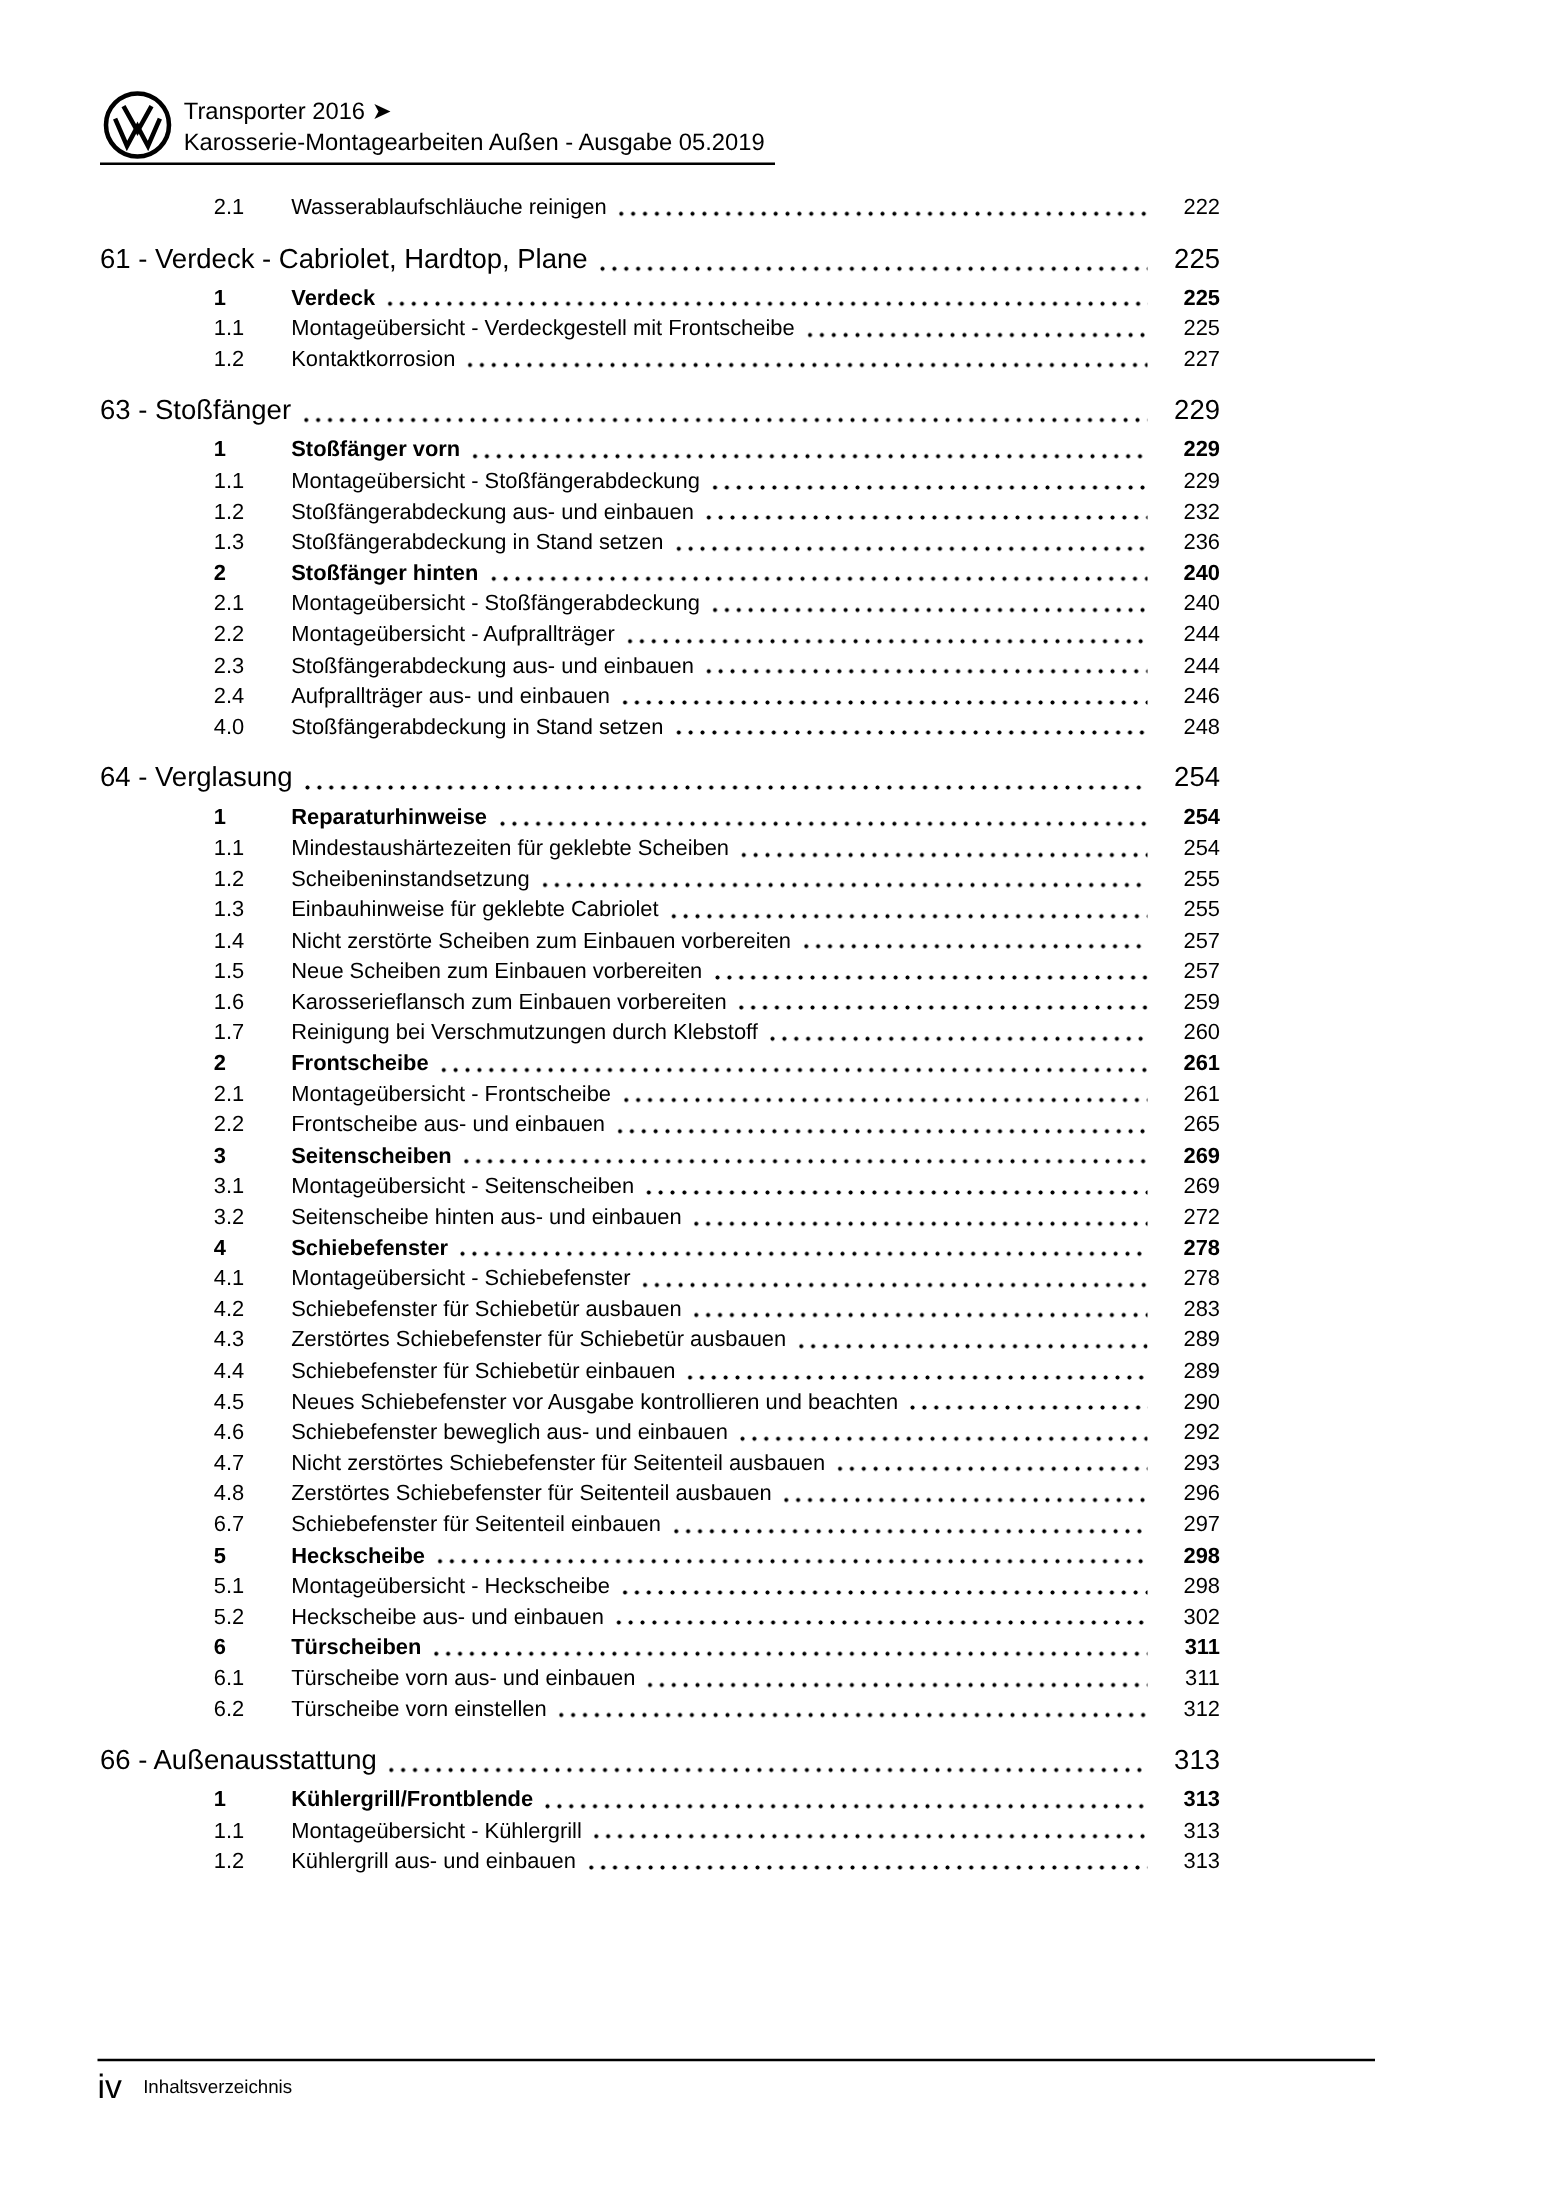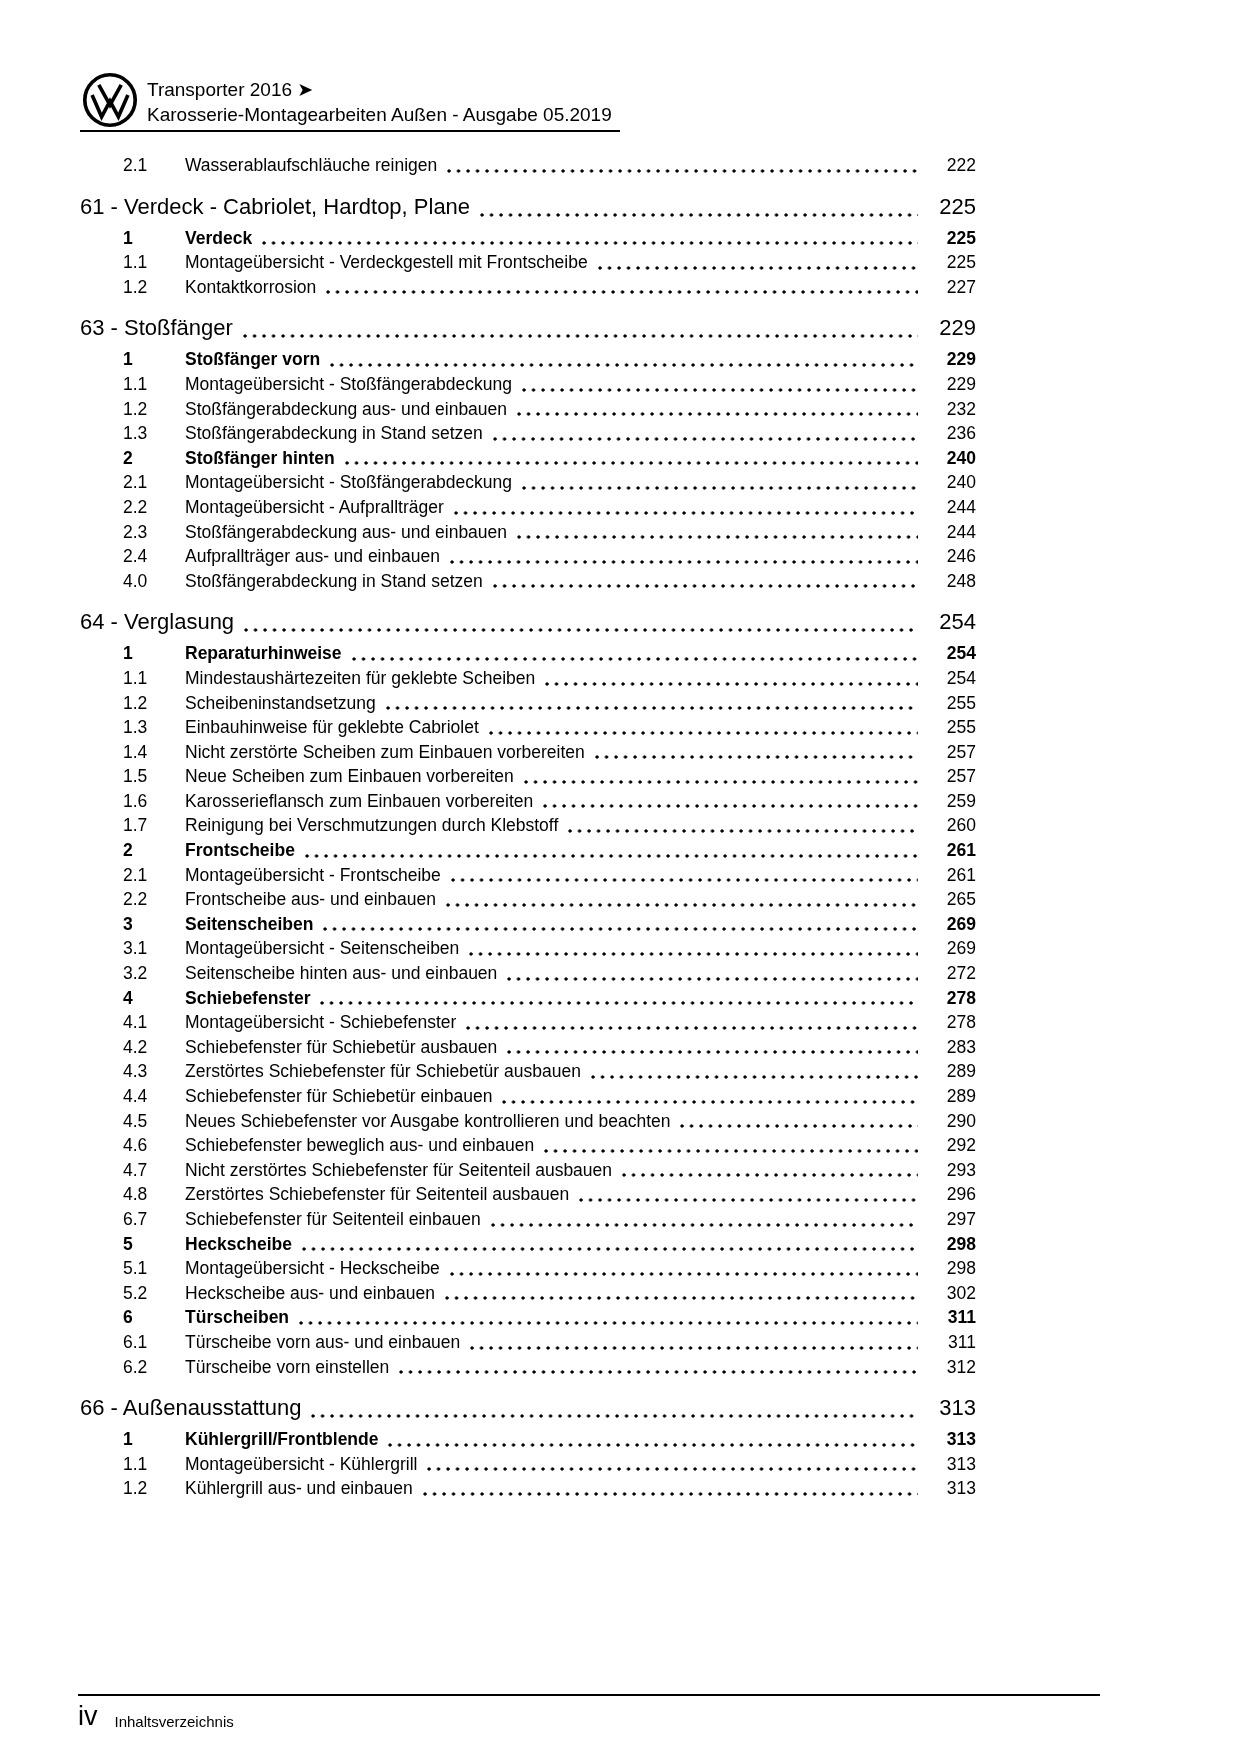--- a/index.html
+++ b/index.html
@@ -42,21 +42,21 @@
     width: 896px;
   }
   .row {
     display: flex;
     align-items: baseline;
     font-size: 17.5px;
     line-height: 24.6px;
     white-space: nowrap;
   }
   .row.sub, .row.section { padding-left: 43px; }
-  .row .num { width: 62px; flex: none; }
+  .row .num { width: 62px; flex: none; margin-left: 48px; }
   .row.section { font-weight: bold; }
   .row.chapter {
     font-size: 22px;
     line-height: 32px;
     margin-top: 13px;
     margin-bottom: 3px;
   }
   .row .title { flex: none; }
   .leader {
     flex: 1 1 auto;
@@ -70,26 +70,26 @@
   }
   .row.chapter .leader { margin-bottom: 6px; }
   .pg {
     flex: none;
     min-width: 50px;
     text-align: right;
   }
   
   .footer {
     position: absolute;
-    left: 78px; top: 1694px;
+    left: 78px; top: 1647px;
     width: 1083px;
     border-top: 2px solid #000;
     padding-top: 7px;
     display: flex;
-    align-items: flex-end;
+    align-items: center;
     gap: 17px;
   }
   .footer .roman { font-size: 27px; line-height: 27px; }
   .footer .label { font-size: 15px; }
 </style>
 </head>
 <body>
 
 <div class="page">
 

